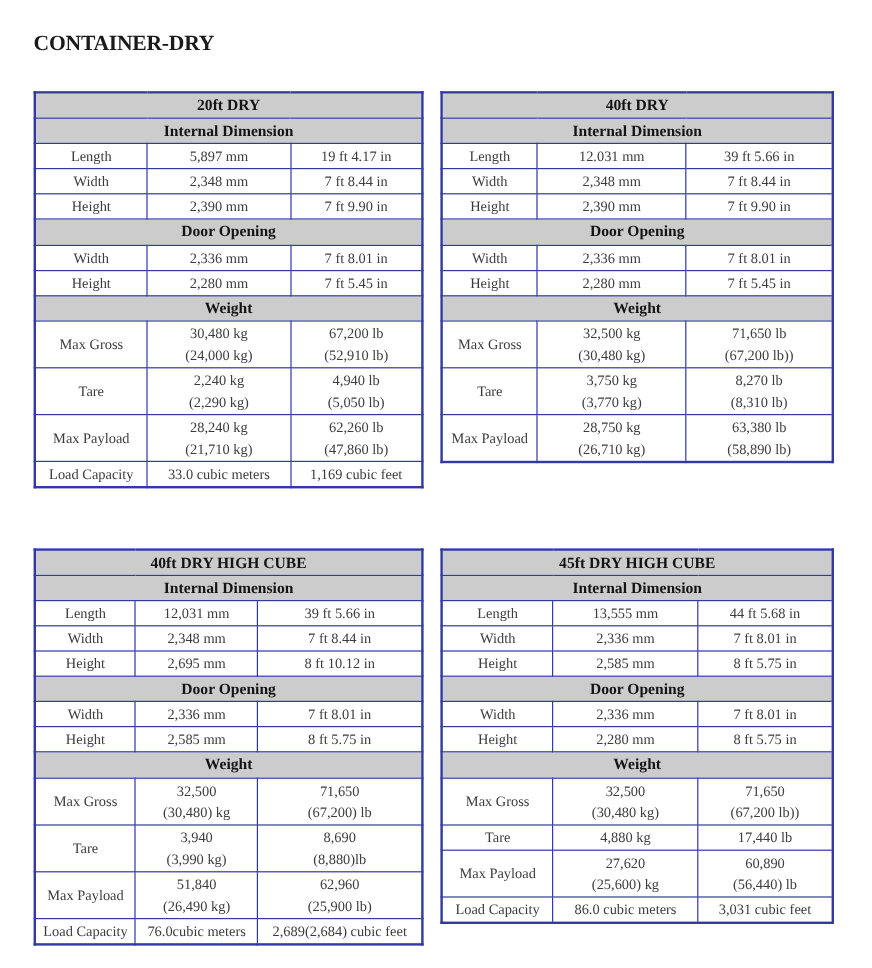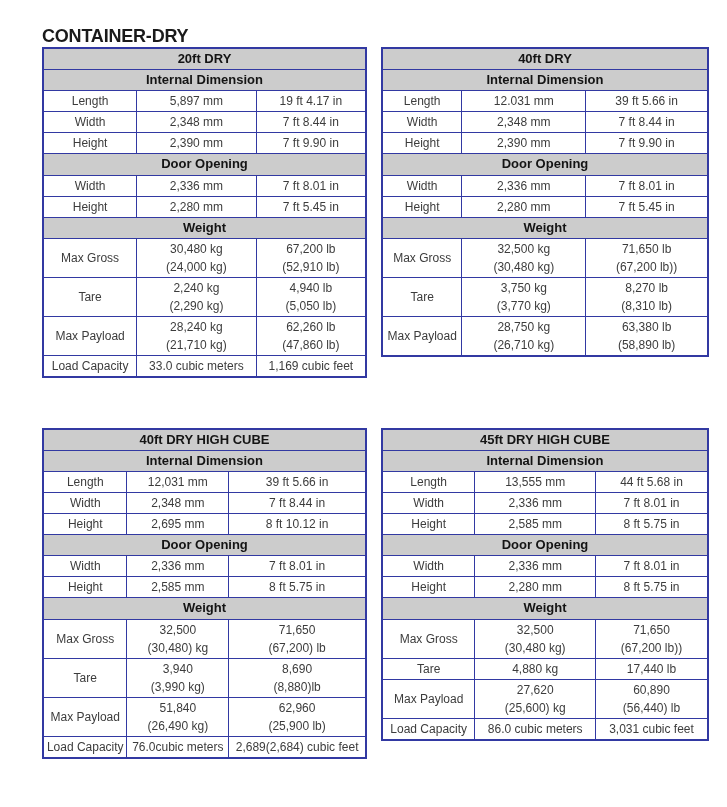--- a/index.html
+++ b/index.html
@@ -9,34 +9,35 @@
     --cell-text:#3c3c3c;
     --title-text:#1a1a1a;
   }
   *{box-sizing:border-box;}
   html,body{margin:0;padding:0;background:#ffffff;}
   body{
     width:727px;height:807px;
     font-family:"Liberation Sans", sans-serif;
     overflow:hidden;
   }
-  .page{padding:26px 0 0 42px;}
+  .page{padding:26px 0 0 28px;font-family:Liberation Serif, serif;}
   .page-title{
     margin:0;
     font-size:18px;
     font-weight:bold;
     letter-spacing:-0.2px;
     color:var(--title-text);
   }
   .tables-grid{
     display:grid;
     grid-template-columns:325px 328px;
     column-gap:14px;
     row-gap:50px;
     align-items:start;
+    margin-top:29px;
   }
   table.spec{
     border-collapse:collapse;
     width:100%;
     table-layout:fixed;
     border:2px solid var(--table-border);
   }
   .spec td{
     border:1px solid var(--table-border);
     text-align:center;

